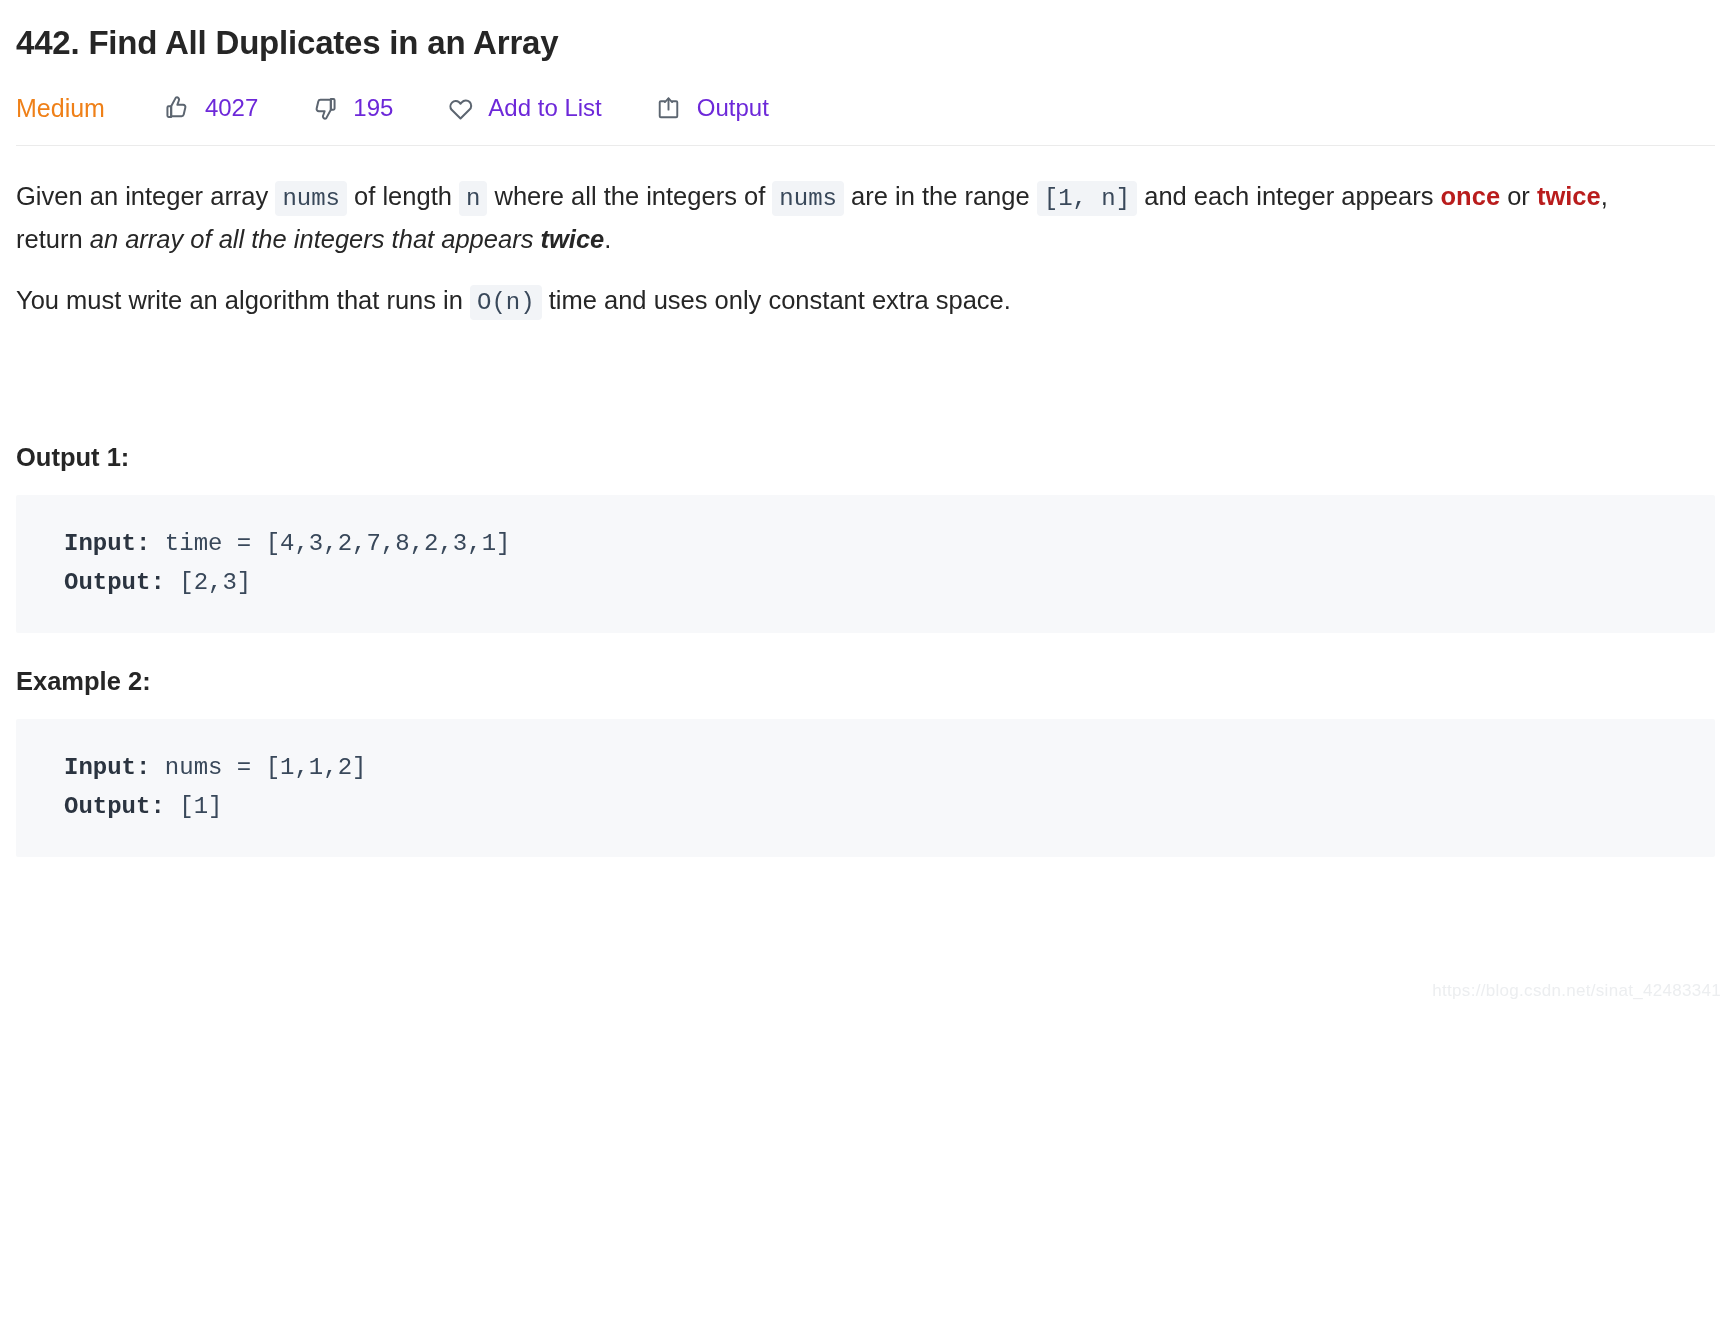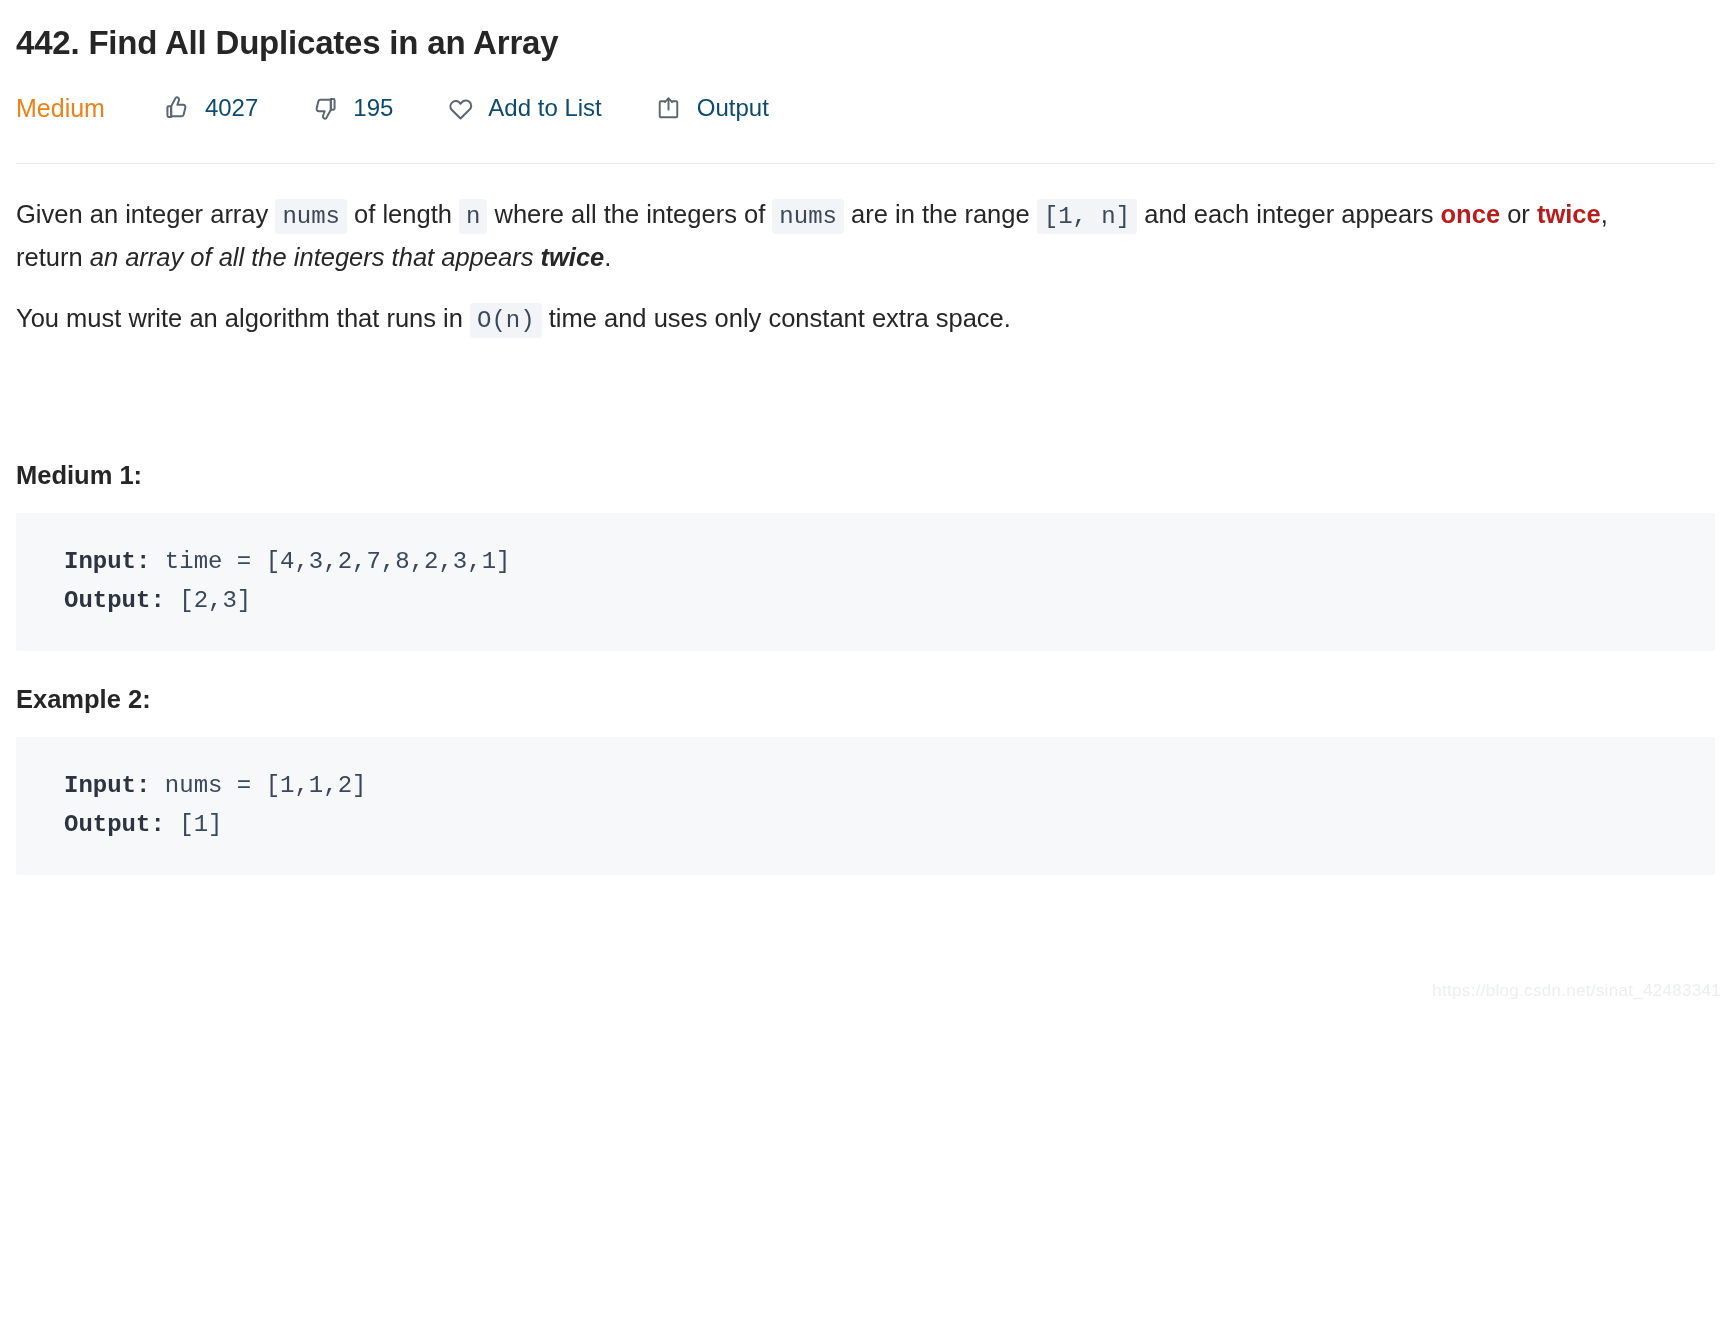--- a/index.html
+++ b/index.html
@@ -33,34 +33,34 @@
     line-height: 1.25;
     margin: 0 0 0 0;
     padding-top: 8px;
   }
 
   
   .meta-row {
     display: flex;
     align-items: center;
     margin-top: 30px;
-    padding-bottom: 40px;
+    padding-bottom: 22px;
     border-bottom: 1px solid #ebebeb;
     gap: 0;
   }
   .difficulty {
     color: #ef8018;
     font-size: 25px;
     font-weight: 500;
     margin-right: 57px;
   }
   .meta-item {
     display: flex;
     align-items: center;
-    color: #0c4a6e;
+    color: #6d28d9;
     font-size: 24px;
     font-weight: 400;
     margin-right: 52px;
     white-space: nowrap;
   }
   .meta-item .glyph {
     display: inline-flex;
     align-items: center;
     justify-content: center;
     width: 30px;
@@ -192,21 +192,21 @@
 
   <div class="content">
 
     <p class="para"><span>Given an integer array </span><code class="inline">nums</code><span> of length </span><code class="inline">n</code><span> where all the integers of </span><code class="inline">nums</code><span> are in the range </span><code class="inline">[1, n]</code><span> and each integer appears </span><b class="strong">once</b><span> or </span><b class="strong">twice</b><span>, return </span><i class="em">an array of all the integers that appears </i><b class="strongem">twice</b><span>.</span></p>
 
     <p class="para second"><span>You must write an algorithm that runs in </span><code class="inline">O(n)</code><span> time and uses only constant extra space.</span></p>
 
     <div class="spacer-before-examples"></div>
 
     <div class="example-block">
-      <div class="example-heading">Medium 1:</div>
+      <div class="example-heading">Output 1:</div>
       <pre class="codeblock"><span class="lbl">Input:</span><span> time = [4,3,2,7,8,2,3,1]</span>
 <span class="lbl">Output:</span><span> [2,3]</span></pre>
     </div>
 
     <div class="example-block">
       <div class="example-heading">Example 2:</div>
       <pre class="codeblock"><span class="lbl">Input:</span><span> nums = [1,1,2]</span>
 <span class="lbl">Output:</span><span> [1]</span></pre>
     </div>
 

